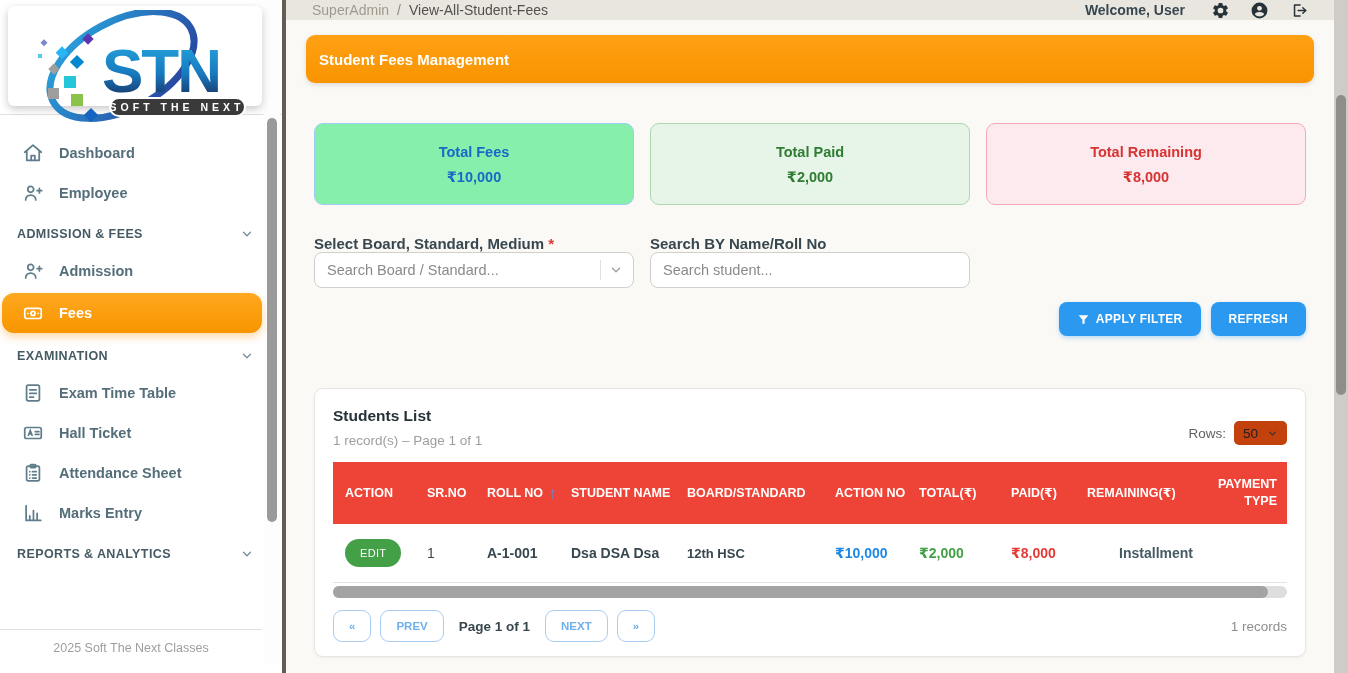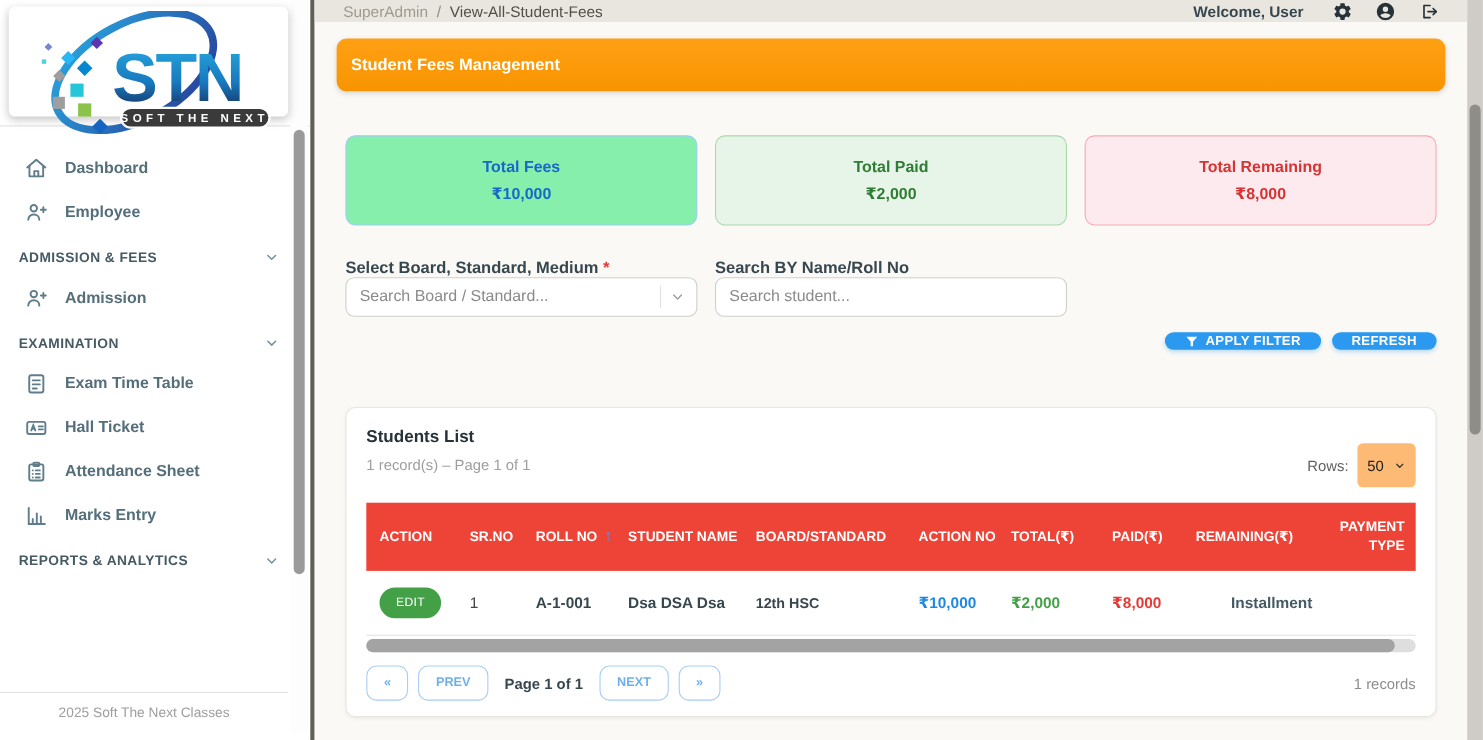--- a/index.html
+++ b/index.html
@@ -65,35 +65,35 @@
   .fselect .ph { color:#8a8a8a; flex:1; }
   .fselect .val { color:#212121; flex:1; }
   .fselect .clear { color:#b5b5b5; font-size:14px; margin-right:8px; cursor:pointer; }
   .fselect .vr { width:1px; height:20px; background:#e0e0e0; margin-right:8px; }
   .fselect .chev { width:14px; height:14px; color:#9e9e9e; }
   .finput { width:100%; height:36px; background:#fff; border:1px solid #cfcfcb; border-radius:8px;
             padding:0 12px; font-size:14.5px; color:#333; font-family:inherit; }
   .finput::placeholder { color:#8a8a8a; }
 
   .actions { display:flex; justify-content:flex-end; gap:10px; margin:14px 8px 0 8px; }
-  .btn-blue { background:#2b99ef; color:#fff; border:none; border-radius:8px; height:16px;
+  .btn-blue { background:#2b99ef; color:#fff; border:none; border-radius:8px; height:34px;
               padding:0 18px; font-weight:bold; font-size:12px; letter-spacing:.3px; cursor:pointer;
               display:flex; align-items:center; gap:6px; box-shadow:0 2px 4px rgba(33,150,243,.3);
               font-family:inherit; }
   .btn-blue .fico { width:13px; height:13px; }
 
   
   .list-card { margin:52px 8px 0 8px; background:#fff; border:1px solid #e8e6e1; border-radius:9px;
                padding:18px 18px 0 18px; box-shadow:0 1px 3px rgba(0,0,0,.05); }
   .list-head { display:flex; align-items:flex-start; }
   .list-title { color:#263238; font-weight:bold; font-size:15.5px; }
   .list-meta { color:#9e9e9e; font-size:13.5px; margin-top:8px; }
   .rows-cluster { margin-left:auto; display:flex; align-items:center; gap:8px; margin-top:14px; }
   .rows-label { color:#616161; font-size:13.5px; }
-  .rows-select { background:#fdba74; border-radius:5px; height:40px; padding:0 9px; display:flex;
+  .rows-select { background:#c2410c; border-radius:5px; height:24px; padding:0 9px; display:flex;
                  align-items:center; gap:9px; font-size:13.5px; color:#212121; cursor:pointer; }
   .rows-select .chev { width:11px; height:11px; color:#333; }
 
   .grid { display:grid; grid-template-columns:88px 60px 84px 116px 148px 84px 92px 76px 122px 1fr; }
   .thead { background:#ee4437; color:#fff; margin-top:14px; }
   .th { min-height:62px; display:flex; align-items:center; padding:8px 6px; font-weight:bold;
         font-size:12.5px; line-height:1.35; }
   .th:first-child { padding-left:12px; }
   .th.right { justify-content:flex-end; text-align:right; padding-right:10px; }
   .sort-arrow { color:#5c8ef0; font-size:15px; font-weight:bold; margin-left:6px; }
@@ -194,20 +194,28 @@
       </div>
 
       <div class="nav-item">
         <svg class="nico" viewBox="0 0 24 24" fill="none" stroke="currentColor" stroke-width="1.9" stroke-linecap="round">
             <circle cx="9.5" cy="8" r="3.2"></circle>
             <path d="M4 19.5c0-3.2 2.4-5.3 5.5-5.3s5.5 2.1 5.5 5.3"></path>
             <path d="M16.5 9.5h5M19 7v5"></path>
           </svg>
         <span>Admission</span>
       </div>
+      <div class="nav-item active">
+        <svg class="nico" viewBox="0 0 24 24" fill="none" stroke="currentColor" stroke-width="1.9" stroke-linecap="round">
+            <rect x="3" y="7" width="18" height="11" rx="2.5"></rect>
+            <circle cx="12" cy="12.5" r="2.2"></circle>
+            <path d="M6.5 12.5h.01M17.5 12.5h.01"></path>
+          </svg>
+        <span>Fees</span>
+      </div>
 
       <div class="nav-section">
         <span>EXAMINATION</span>
         <svg class="chev" viewBox="0 0 24 24" fill="none" stroke="currentColor" stroke-width="2.4" stroke-linecap="round" stroke-linejoin="round">
             <path d="M6 9l6 6 6-6"></path>
           </svg>
       </div>
 
       <div class="nav-item">
         <svg class="nico" viewBox="0 0 24 24" fill="none" stroke="currentColor" stroke-width="1.9" stroke-linecap="round">

